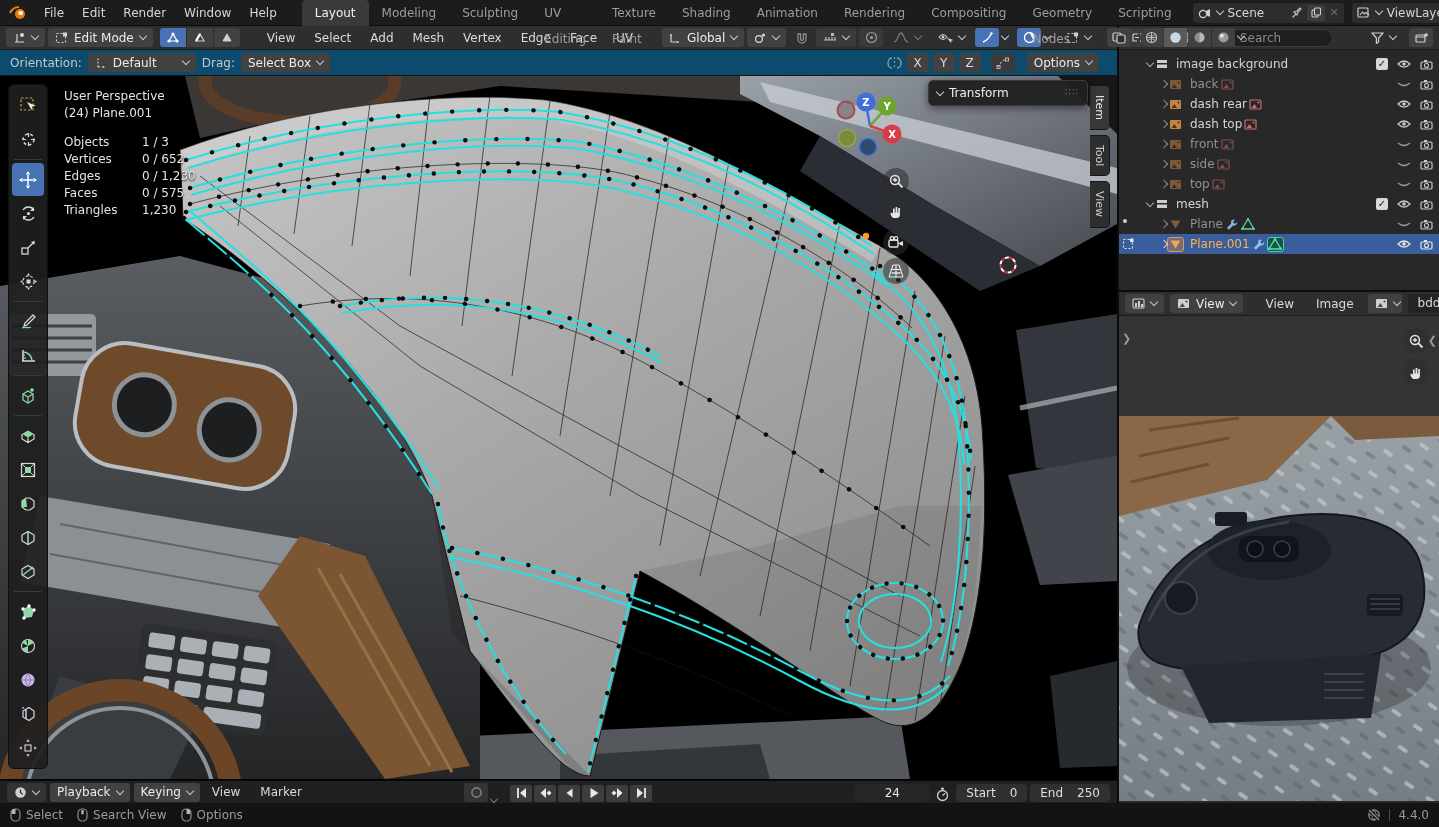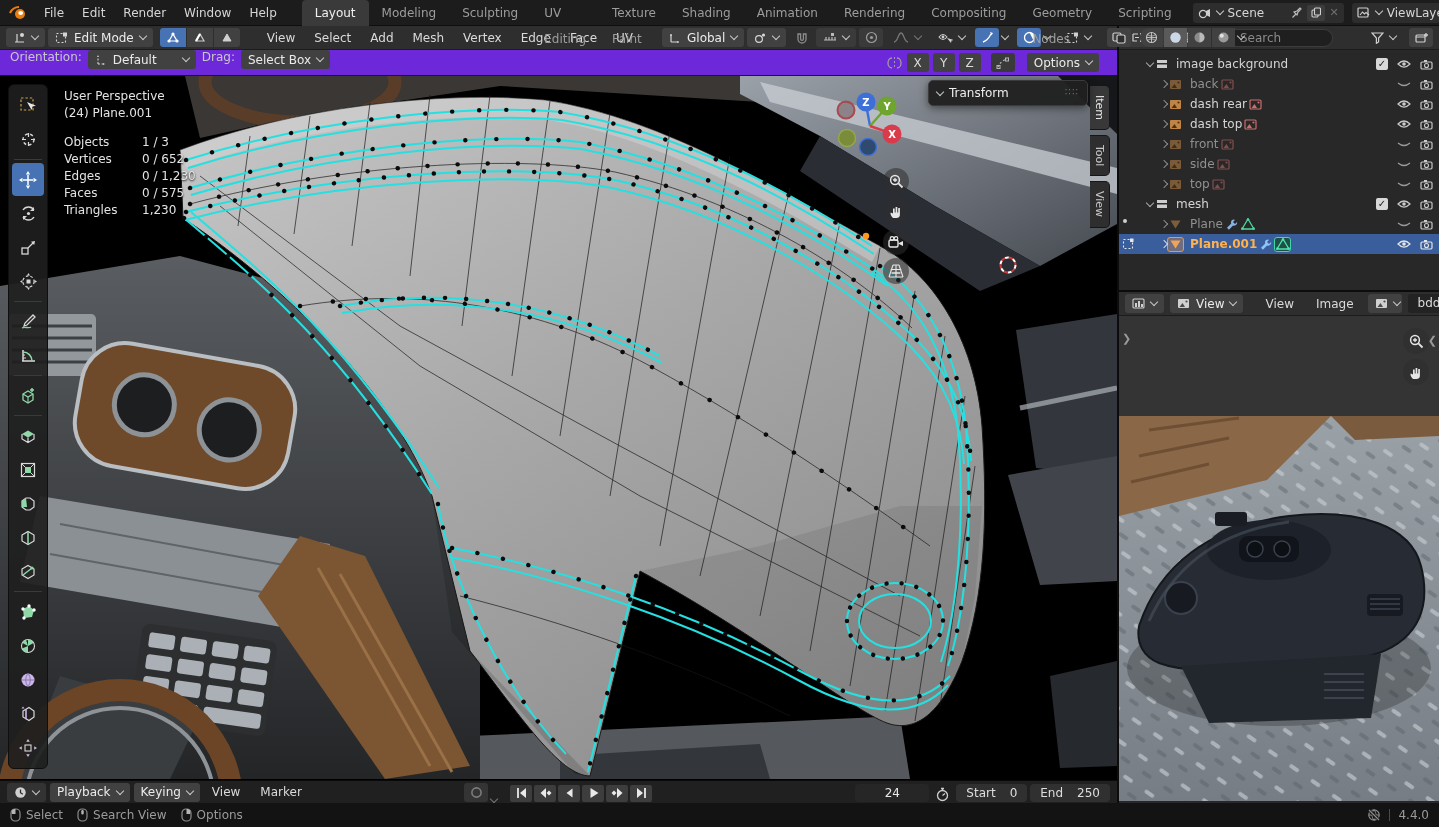--- a/index.html
+++ b/index.html
@@ -20,21 +20,21 @@
   .chev{width:6px;height:6px;border-right:1.4px solid #c9c9c9;border-bottom:1.4px solid #c9c9c9;transform:rotate(45deg);margin-top:-3px;flex:none}
   .chevR{transform:rotate(-45deg);margin-top:0;margin-left:-2px}
   .dd{display:inline-flex;align-items:center;gap:6px;background:#414141;border-radius:3px;height:19px;padding:0 7px;color:#ebebeb;flex:none}
   .ibtn{display:inline-flex;align-items:center;justify-content:center;background:#414141;border-radius:3px;height:19px;min-width:24px;padding:0 4px;flex:none}
   .ibtn.blue{background:#4772b3}
   .mi{padding:0 8px;color:#dadada;flex:none}
   svg.ic{display:block}
 
   
   .vphead{position:absolute;left:0;top:26px;width:1117px;height:24px;background:#2e2e2e;display:flex;align-items:center;gap:3px;padding:0 6px;border-bottom:1px solid #1c1c1c;z-index:25}
-  .toolrow{position:absolute;left:0;top:50px;width:1117px;height:26px;background:#6d28d9;display:flex;gap:6px;padding:0 10px;border-bottom:1px solid #141414;z-index:25}
+  .toolrow{position:absolute;left:0;top:50px;width:1117px;height:26px;background:#0c4a6e;display:flex;align-items:center;gap:6px;padding:0 10px;border-bottom:1px solid #141414;z-index:25}
   .lbl{color:#c8c8c8}
   .viewport{position:absolute;left:0;top:76px;width:1117px;height:703px;background:#000;overflow:hidden}
   .modegrp{display:flex;gap:1px}
   .modegrp .ibtn{border-radius:0;min-width:26px}
   .modegrp .ibtn:first-child{border-radius:3px 0 0 3px}
   .modegrp .ibtn:last-child{border-radius:0 3px 3px 0}
   .shadegrp{display:flex;gap:1px}
   .shadegrp .ibtn{border-radius:0;min-width:23px}
   .shadegrp .ibtn:first-child{border-radius:9px 0 0 9px}
   .shadegrp .ibtn.sel{background:#5a5a5a}
@@ -1029,21 +1029,21 @@
               <rect x="1.5" y="1.5" width="9" height="9" fill="none" stroke="#e8e8e8" stroke-width="1.1" stroke-dasharray="2 2"></rect>
               <rect x="8" y="0.5" width="3.5" height="3.5" fill="#e8e8e8"></rect>
             </svg>
           </span>
         <span class="chev chevR" style="border-color:#d9d9d9"></span>
         <span class="iconbox" style="background:rgba(255,150,50,.28);border:1px solid #e8984a">
             <svg class="ic" width="13" height="11" viewBox="0 0 13 11">
               <path d="M1.5 1.5h10L6.5 9.5z" fill="#f0a55a"></path>
             </svg>
           </span>
-        <span class="olbl active-name" style="font-weight:bold">Plane.001</span>
+        <span class="olbl active-name" style="font-weight:normal">Plane.001</span>
         <span class="iconbox">
             <svg class="ic" width="13" height="12" viewBox="0 0 13 12">
               <path d="M9 1.5a3 3 0 0 0-3 3c0 .4.1.8.2 1.1L2 9.8 3.9 11.7l4.2-4.2c.3.1.7.2 1.1.2a3 3 0 0 0 2.9-3.7L10 6 8 4l1.9-2.1A3 3 0 0 0 9 1.5Z" fill="#8fc2f5"></path>
             </svg>
           </span>
         <span class="iconbox" style="background:#1f4f46;border:1px solid #3fd6a8">
             <svg class="ic" width="14" height="12" viewBox="0 0 14 12">
               <path d="M7 1 13 11H1Z" fill="none" stroke="#4fe6b0" stroke-width="1.3"></path>
               <circle cx="7" cy="1.5" r="1.3" fill="#4fe6b0"></circle>
               <circle cx="1.5" cy="10.5" r="1.3" fill="#4fe6b0"></circle>

